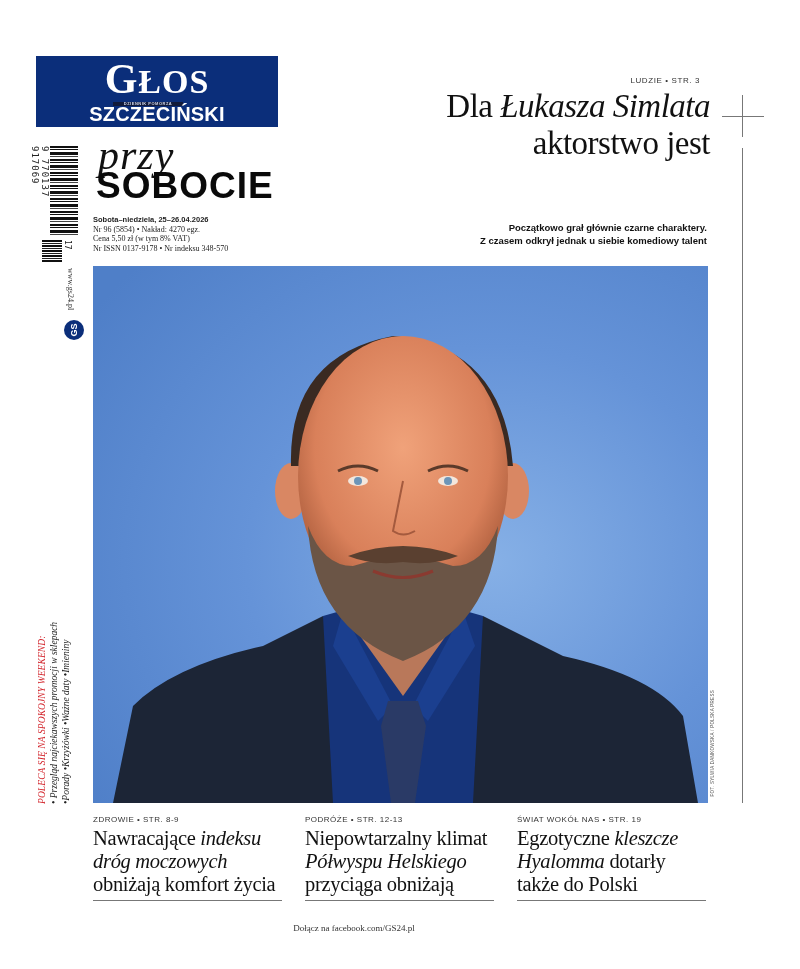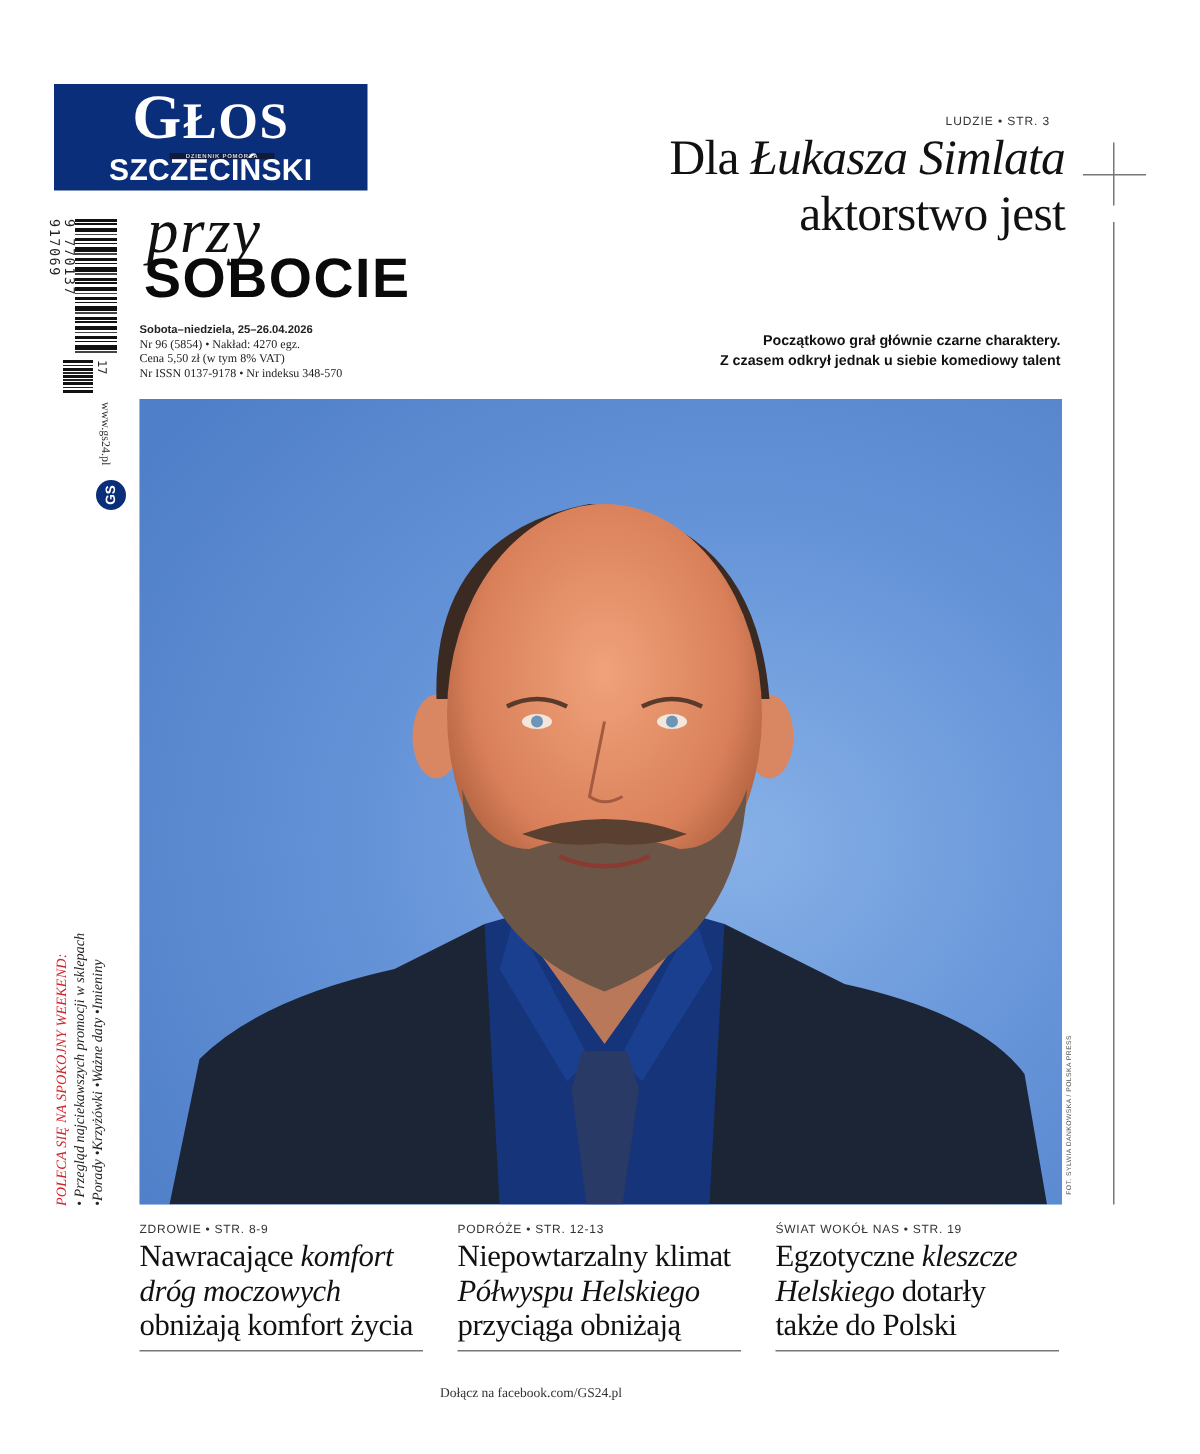--- a/index.html
+++ b/index.html
@@ -1,20 +1,20 @@
 <!DOCTYPE html>
 <html><head>
 <meta charset="utf-8">
 <style>
   html, body { margin: 0; padding: 0; background: #ffffff; }
   body { width: 800px; height: 969px; position: relative; overflow: hidden; font-family: "Liberation Serif", serif; color: #111; }
   .abs { position: absolute; }
 
   
-  .logo { left: 36px; top: 56px; width: 209px; height: 71px; background: #0b2e7a; color: #fff; text-align: center; }
+  .logo { left: 36px; top: 56px; width: 242px; height: 71px; background: #0b2e7a; color: #fff; text-align: center; }
   .logo .l1 { position: absolute; left: 0; right: 0; top: 0px; font-family: "Liberation Serif", serif; font-weight: bold; font-size: 42px; letter-spacing: 1px; line-height: 46px; }
   .logo .l1 .small { font-size: 34px; }
   .logo .sub { position: absolute; left: 77px; width: 70px; top: 46px; height: 4px; background: #111a3a; color: #cfd6ea; font-family: "Liberation Sans", sans-serif; font-size: 4px; line-height: 4px; font-weight: bold; letter-spacing: .5px; }
   .logo .l2 { position: absolute; left: 0; right: 0; top: 47px; font-family: Liberation Sans, sans-serif; font-weight: bold; font-size: 20px; line-height: 22px; letter-spacing: .2px; }
 
   
   .barcode { left: 40px; top: 146px; width: 38px; height: 90px; }
   .barcode .digits { position: absolute; left: 0; top: 0; width: 10px; height: 90px; writing-mode: vertical-rl; font-family: "DejaVu Sans Mono", monospace; font-size: 9px; color: #222; line-height: 10px; letter-spacing: 1px; }
   .bars { position: absolute; left: 10px; top: 0; width: 28px; height: 90px;
     background: repeating-linear-gradient(180deg, #111 0 2px, #fff 2px 3px, #111 3px 4px, #fff 4px 6px, #111 6px 9px, #fff 9px 10px, #444 10px 11px, #fff 11px 13px); }
@@ -170,40 +170,40 @@
     <circle cx="355" cy="215" r="4" fill="#6d95b8"></circle>
 
     <path d="M310 215 L300 265 Q310 272 322 265" stroke="#a45a3e" stroke-width="2" fill="none"></path>
   </svg>
 </div>
 <div class="abs photo-credit">FOT. SYLWIA DANKOWSKA / POLSKA PRESS</div>
 
 <div class="abs teaser" style="left:93px;">
   <div class="tk">ZDROWIE • STR. 8-9</div>
   <div class="tt">
-    <div><span>Nawracające </span><em>komfort</em></div>
+    <div><span>Nawracające </span><em>indeksu</em></div>
     <div><em>dróg moczowych</em><span></span></div>
     <div>obniżają komfort życia</div>
   </div>
   <div class="rule"></div>
 </div>
 
 <div class="abs teaser" style="left:305px;">
   <div class="tk">PODRÓŻE • STR. 12-13</div>
   <div class="tt">
     <div><span>Niepowtarzalny klimat</span><em></em></div>
     <div><em>Półwyspu Helskiego</em><span></span></div>
     <div>przyciąga obniżają</div>
   </div>
   <div class="rule"></div>
 </div>
 
 <div class="abs teaser" style="left:517px;">
   <div class="tk">ŚWIAT WOKÓŁ NAS • STR. 19</div>
   <div class="tt">
     <div><span>Egzotyczne </span><em>kleszcze</em></div>
-    <div><em>Helskiego</em><span> dotarły</span></div>
+    <div><em>Hyalomma</em><span> dotarły</span></div>
     <div>także do Polski</div>
   </div>
   <div class="rule"></div>
 </div>
 
 <div class="abs footer">Dołącz na facebook.com/GS24.pl</div>
 
 </body></html>

